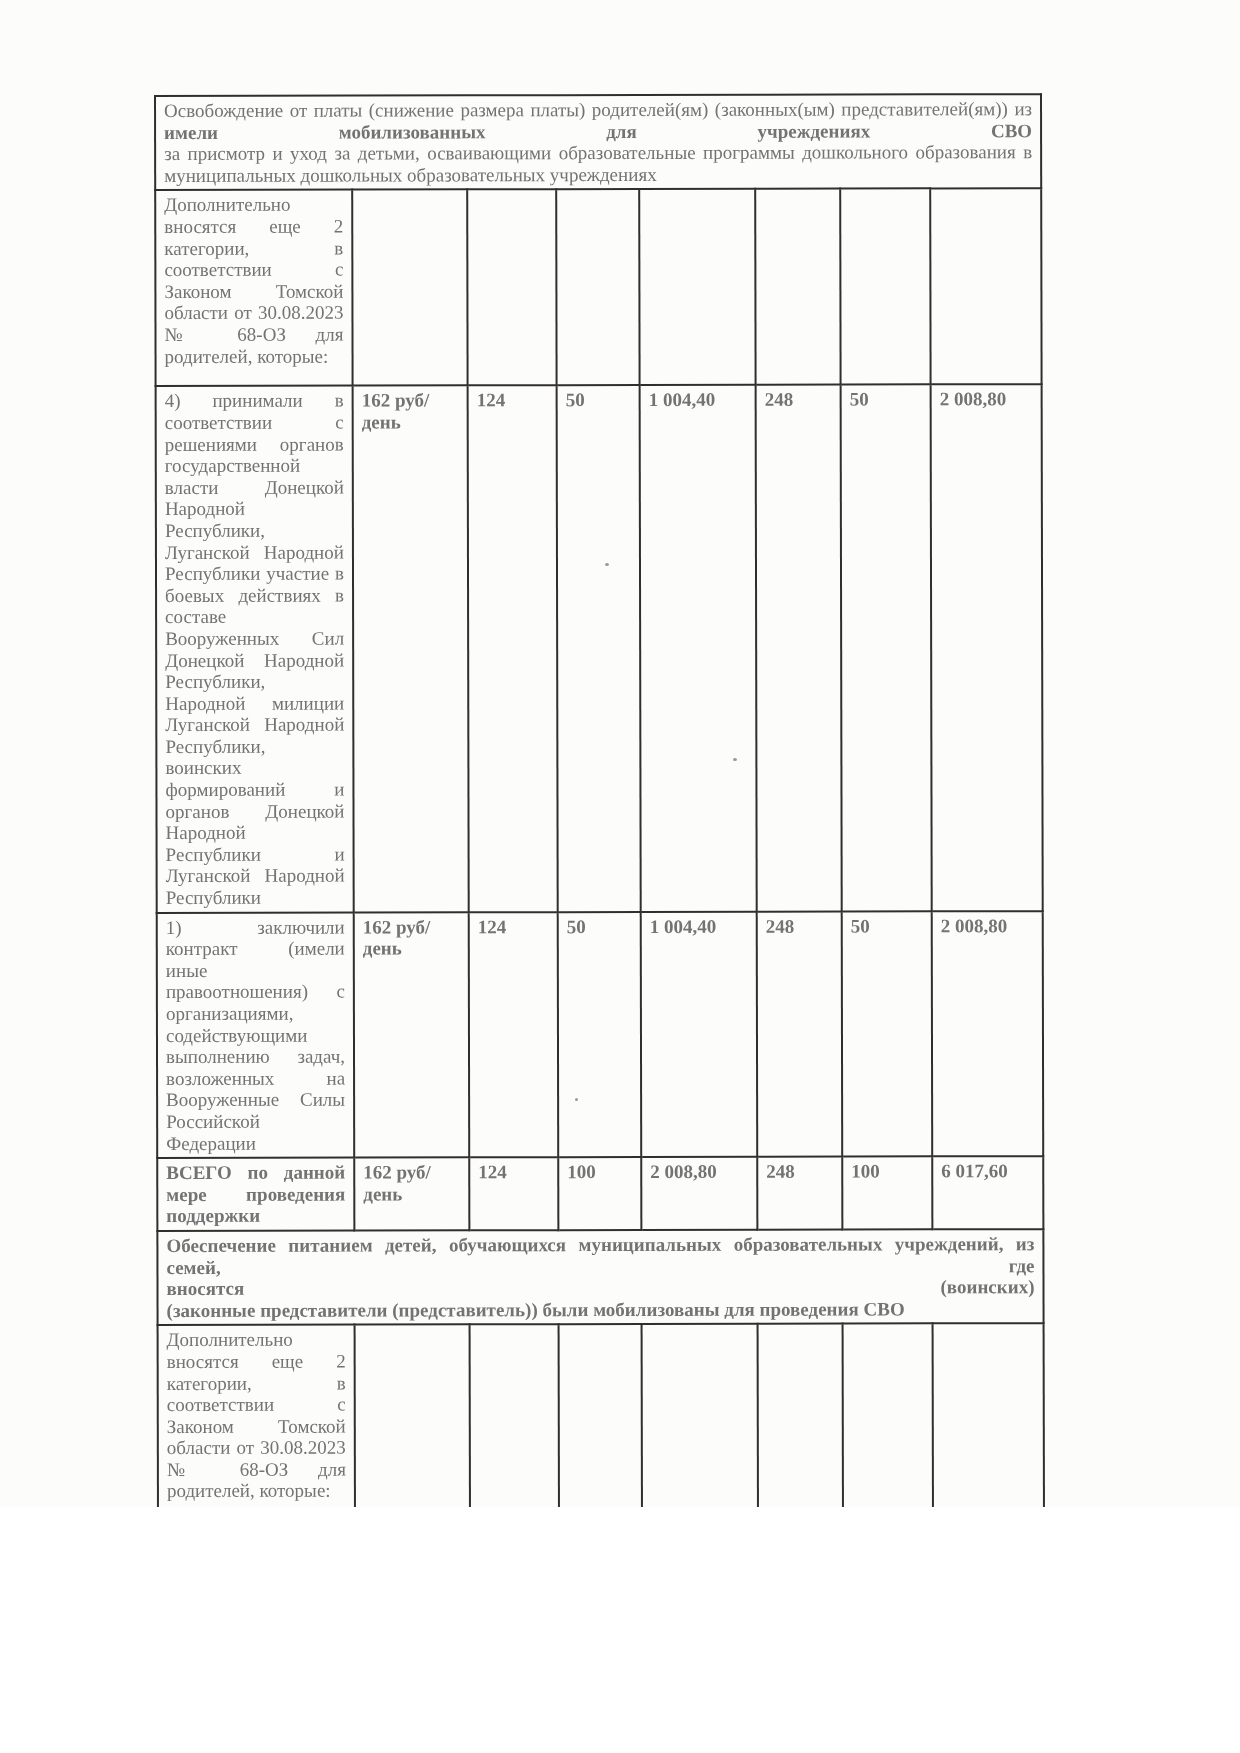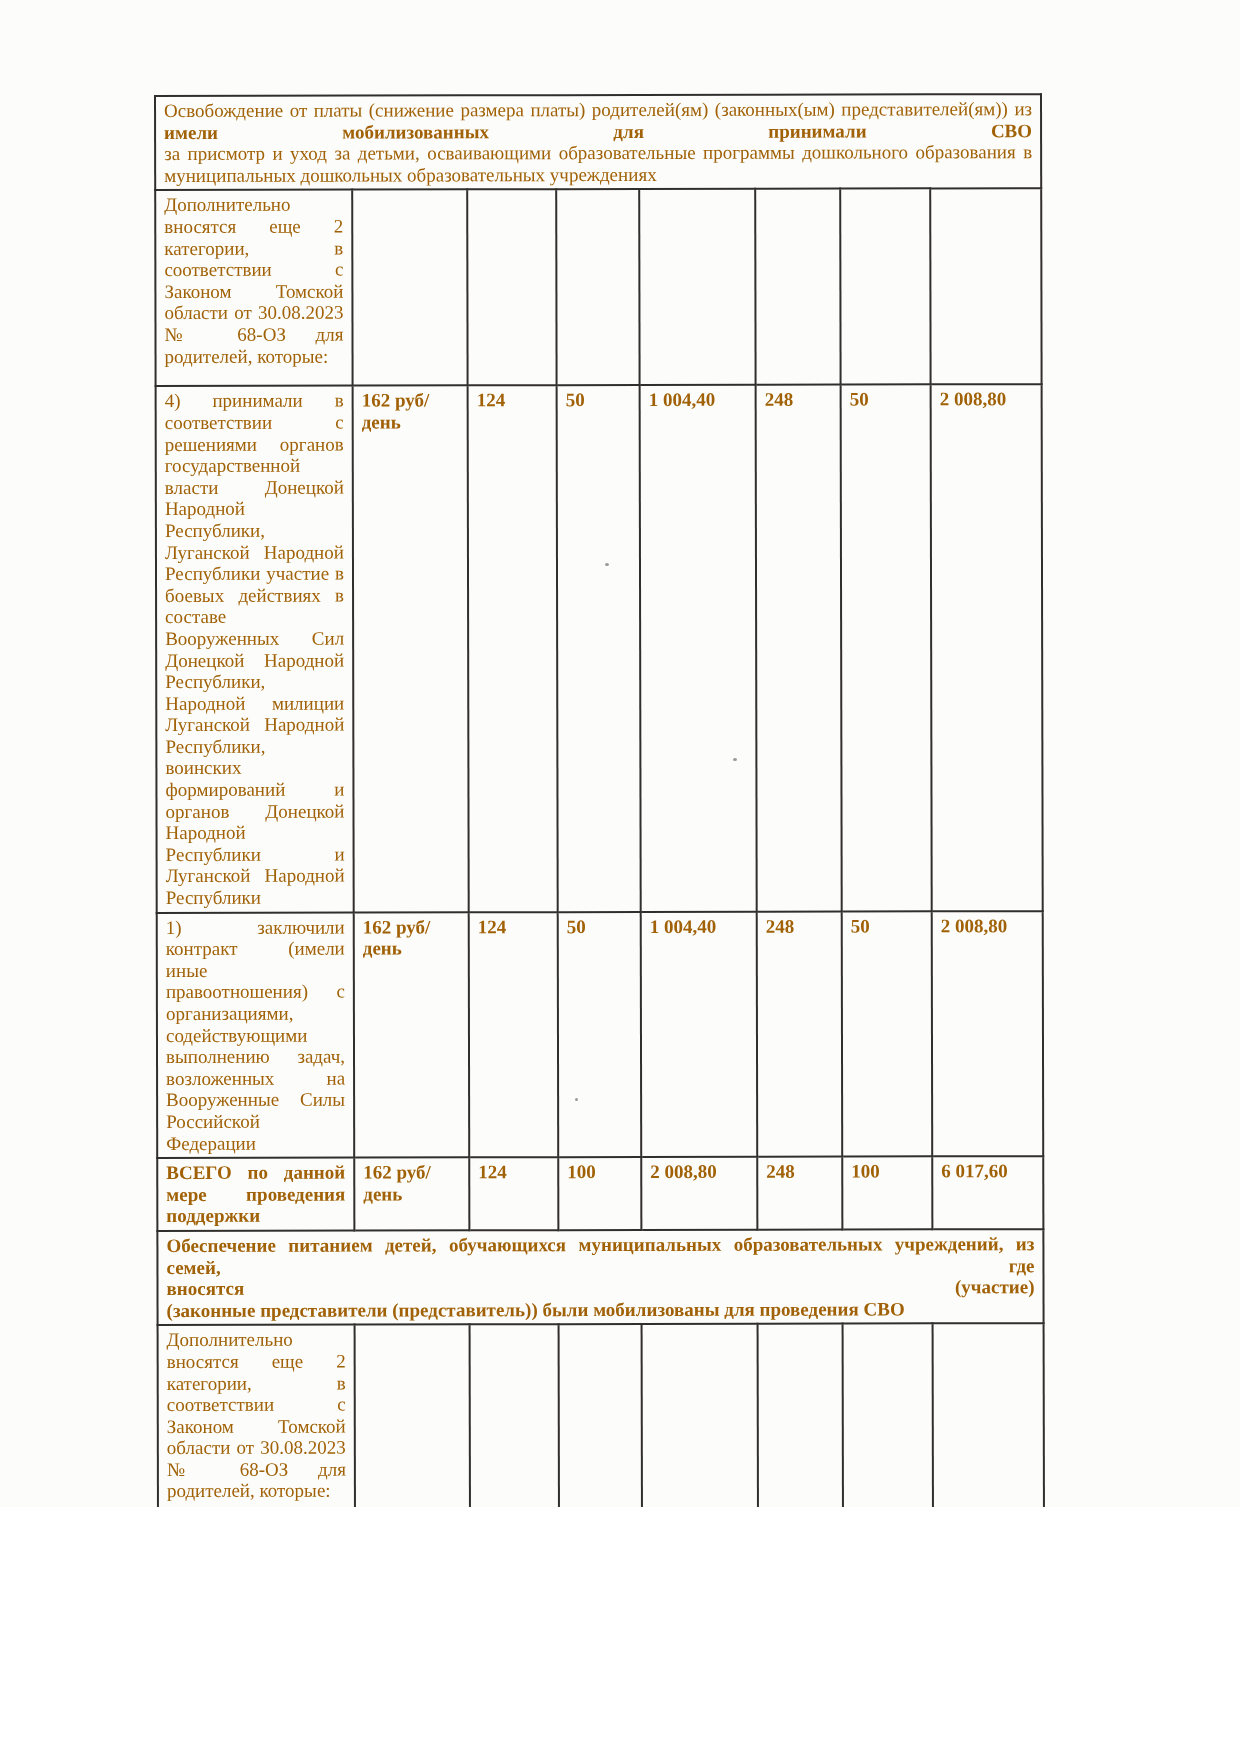--- a/index.html
+++ b/index.html
@@ -7,21 +7,21 @@
     width: 1240px;
     height: 1753px;
     background: #ffffff;
     font-family: "Liberation Serif", "DejaVu Serif", serif;
   }
   .page {
     position: relative;
     width: 1240px;
     height: 1507px;
     background: #fcfcfb;
-    color: #a16207;
+    color: #737373;
     overflow: hidden;
   }
   table.doc {
     position: absolute;
     left: 154px;
     top: 95px;
     width: 886px;
     border-collapse: collapse;
     table-layout: fixed;
     transform: rotate(-0.12deg);
@@ -81,21 +81,21 @@
     </colgroup>
     <tbody>
 
       <tr>
         <td colspan="8" class="hdr">
           <div class="jlast">Освобождение от платы (снижение размера платы) родителей(ям) (законных(ым) представителей(ям)) из</div>
           <div class="spread bold">
             <span>имели</span>
             <span>мобилизованных</span>
             <span>для</span>
-            <span>принимали</span>
+            <span>учреждениях</span>
             <span>СВО</span>
           </div>
           <div class="jlast">за присмотр и уход за детьми, осваивающими образовательные программы дошкольного образования в</div>
           <div>муниципальных дошкольных образовательных учреждениях</div>
         </td>
       </tr>
 
       <tr class="r-dop1">
         <td class="lab">Дополнительно вносятся еще 2 категории, в соответствии с Законом Томской области от 30.08.2023 № 68-ОЗ для родителей, которые:</td>
         <td class="val"></td>
@@ -138,21 +138,21 @@
         <td class="val">248</td>
         <td class="val">100</td>
         <td class="val">6 017,60</td>
       </tr>
 
       <tr>
         <td colspan="8" class="hdr bold">
           <div class="jlast">Обеспечение питанием детей, обучающихся муниципальных образовательных учреждений, из семей, где</div>
           <div class="spread">
             <span>вносятся</span>
-            <span>(участие)</span>
+            <span>(воинских)</span>
           </div>
           <div>(законные представители (представитель)) были мобилизованы для проведения СВО</div>
         </td>
       </tr>
 
       <tr class="r-dop2">
         <td class="lab">Дополнительно вносятся еще 2 категории, в соответствии с Законом Томской области от 30.08.2023 № 68-ОЗ для родителей, которые:</td>
         <td class="val"></td>
         <td class="val"></td>
         <td class="val"></td>

